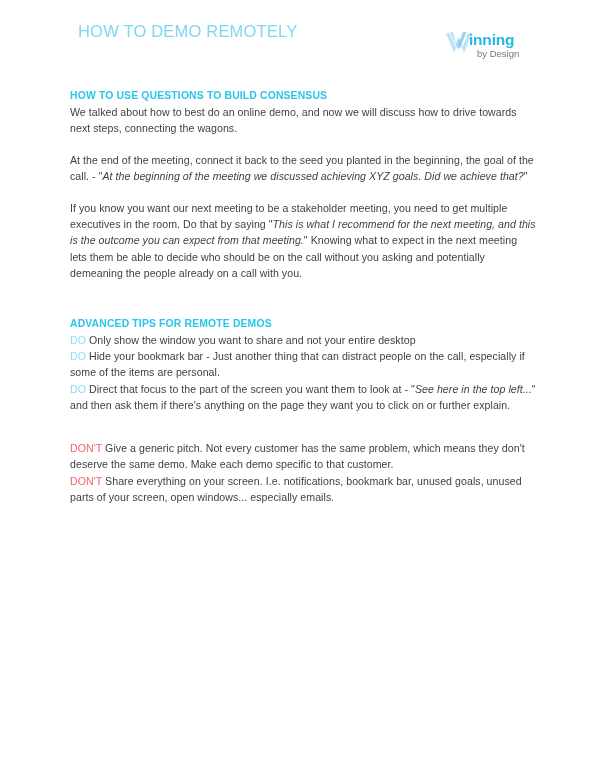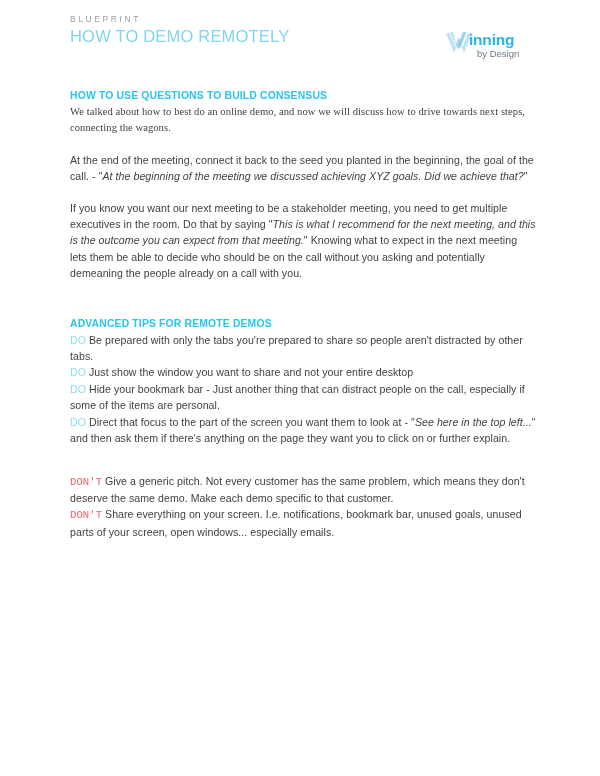--- a/index.html
+++ b/index.html
@@ -40,21 +40,21 @@
     color: #9aa0a6;
     line-height: 12px;
     margin: 0 0 1px 0;
   }
   .doc-title {
     font-size: 16.5px;
     letter-spacing: 0.2px;
     font-weight: 400;
     color: #7fd6f2;
     line-height: 20px;
-    margin: 0;
+    margin: 8px;
     white-space: nowrap;
   }
 
   
   .logo {
     position: relative;
     width: 92px;
     height: 34px;
     margin-top: 17px;
   }
@@ -65,21 +65,21 @@
     padding-top: 13px;
     width: 466px;
   }
   p.para {
     font-size: 10.6px;
     line-height: 16.4px;
     color: #3f3f3f;
     margin: 0 0 15px 0;
     letter-spacing: 0.05px;
   }
-  p.para.tight { margin-bottom: 0; font-family: Liberation Serif, serif; }
+  p.para.tight { margin-bottom: 0; }
   .em { font-style: italic; }
 
   h2.section-heading {
     font-size: 10.4px;
     font-weight: bold;
     color: #29c5ee;
     letter-spacing: 0.15px;
     line-height: 15px;
     margin: 0 0 1px 0;
     text-transform: uppercase;
@@ -101,32 +101,30 @@
     margin: 0;
     letter-spacing: 0.05px;
   }
   .marker-do {
     color: #8fdcf4;
     font-weight: 400;
   }
   .marker-dont {
     color: #f4616a;
     font-weight: 400;
-    font-family: Liberation Mono, monospace;
   }
 </style>
 </head>
 <body>
 
 <div class="page">
 
   <div class="header">
 
     <div class="header-titles">
-      <div class="kicker">BLUEPRINT</div>
       <h1 class="doc-title">HOW TO DEMO REMOTELY</h1>
     </div>
 
     <div class="logo">
       <svg width="92" height="34" viewBox="0 0 92 34" xmlns="http://www.w3.org/2000/svg">
 
         <g>
           <path d="M2 4 L10 24 L15 12 L20 24 L28 4 L24 4 L18.5 18 L15 9.5 L11.5 18 L6 4 Z" fill="#bfe4f5"></path>
           <path d="M6.5 3 L14 21 L17 13.5 L14.8 8 L12 14.5 L8.8 3 Z" fill="#9ed6f0" opacity="0.85"></path>
           <path d="M19 3 L22.5 3 L15.8 20 L14.2 15.5 Z" fill="#7ec9ea" opacity="0.8"></path>
@@ -152,22 +150,21 @@
 
     <p class="para"><span>At the end of the meeting, connect it back to the seed you planted in the beginning, the goal of the call. - "</span><span class="em">At the beginning of the meeting we discussed achieving XYZ goals. Did we achieve that?</span><span>"</span></p>
 
     <p class="para"><span>If you know you want our next meeting to be a stakeholder meeting, you need to get multiple executives in the room. Do that by saying "</span><span class="em">This is what I recommend for the next meeting, and this is the outcome you can expect from that meeting.</span><span>" Knowing what to expect in the next meeting lets them be able to decide who should be on the call without you asking and potentially demeaning the people already on a call with you.</span></p>
 
     <div class="gap-lg"></div>
 
     <div class="section-block">
       <h2 class="section-heading">ADVANCED TIPS FOR REMOTE DEMOS</h2>
       <ul class="tips">
-        <li><span class="marker-do">DO</span> <span>Be prepared with only the tabs you're prepared to share so people aren't distracted by other tabs.</span></li>
-        <li><span class="marker-do">DO</span> <span>Just show the window you want to share and not your entire desktop</span></li>
+        <li><span class="marker-do">DO</span> <span>Only show the window you want to share and not your entire desktop</span></li>
         <li><span class="marker-do">DO</span> <span>Hide your bookmark bar - Just another thing that can distract people on the call, especially if some of the items are personal.</span></li>
         <li><span class="marker-do">DO</span> <span>Direct that focus to the part of the screen you want them to look at - "</span><span class="em">See here in the top left...</span><span>" and then ask them if there's anything on the page they want you to click on or further explain.</span></li>
       </ul>
     </div>
 
     <div class="gap-sm"></div>
 
     <div class="section-block">
       <ul class="tips">
         <li><span class="marker-dont">DON'T</span> <span>Give a generic pitch. Not every customer has the same problem, which means they don't deserve the same demo. Make each demo specific to that customer.</span></li>

